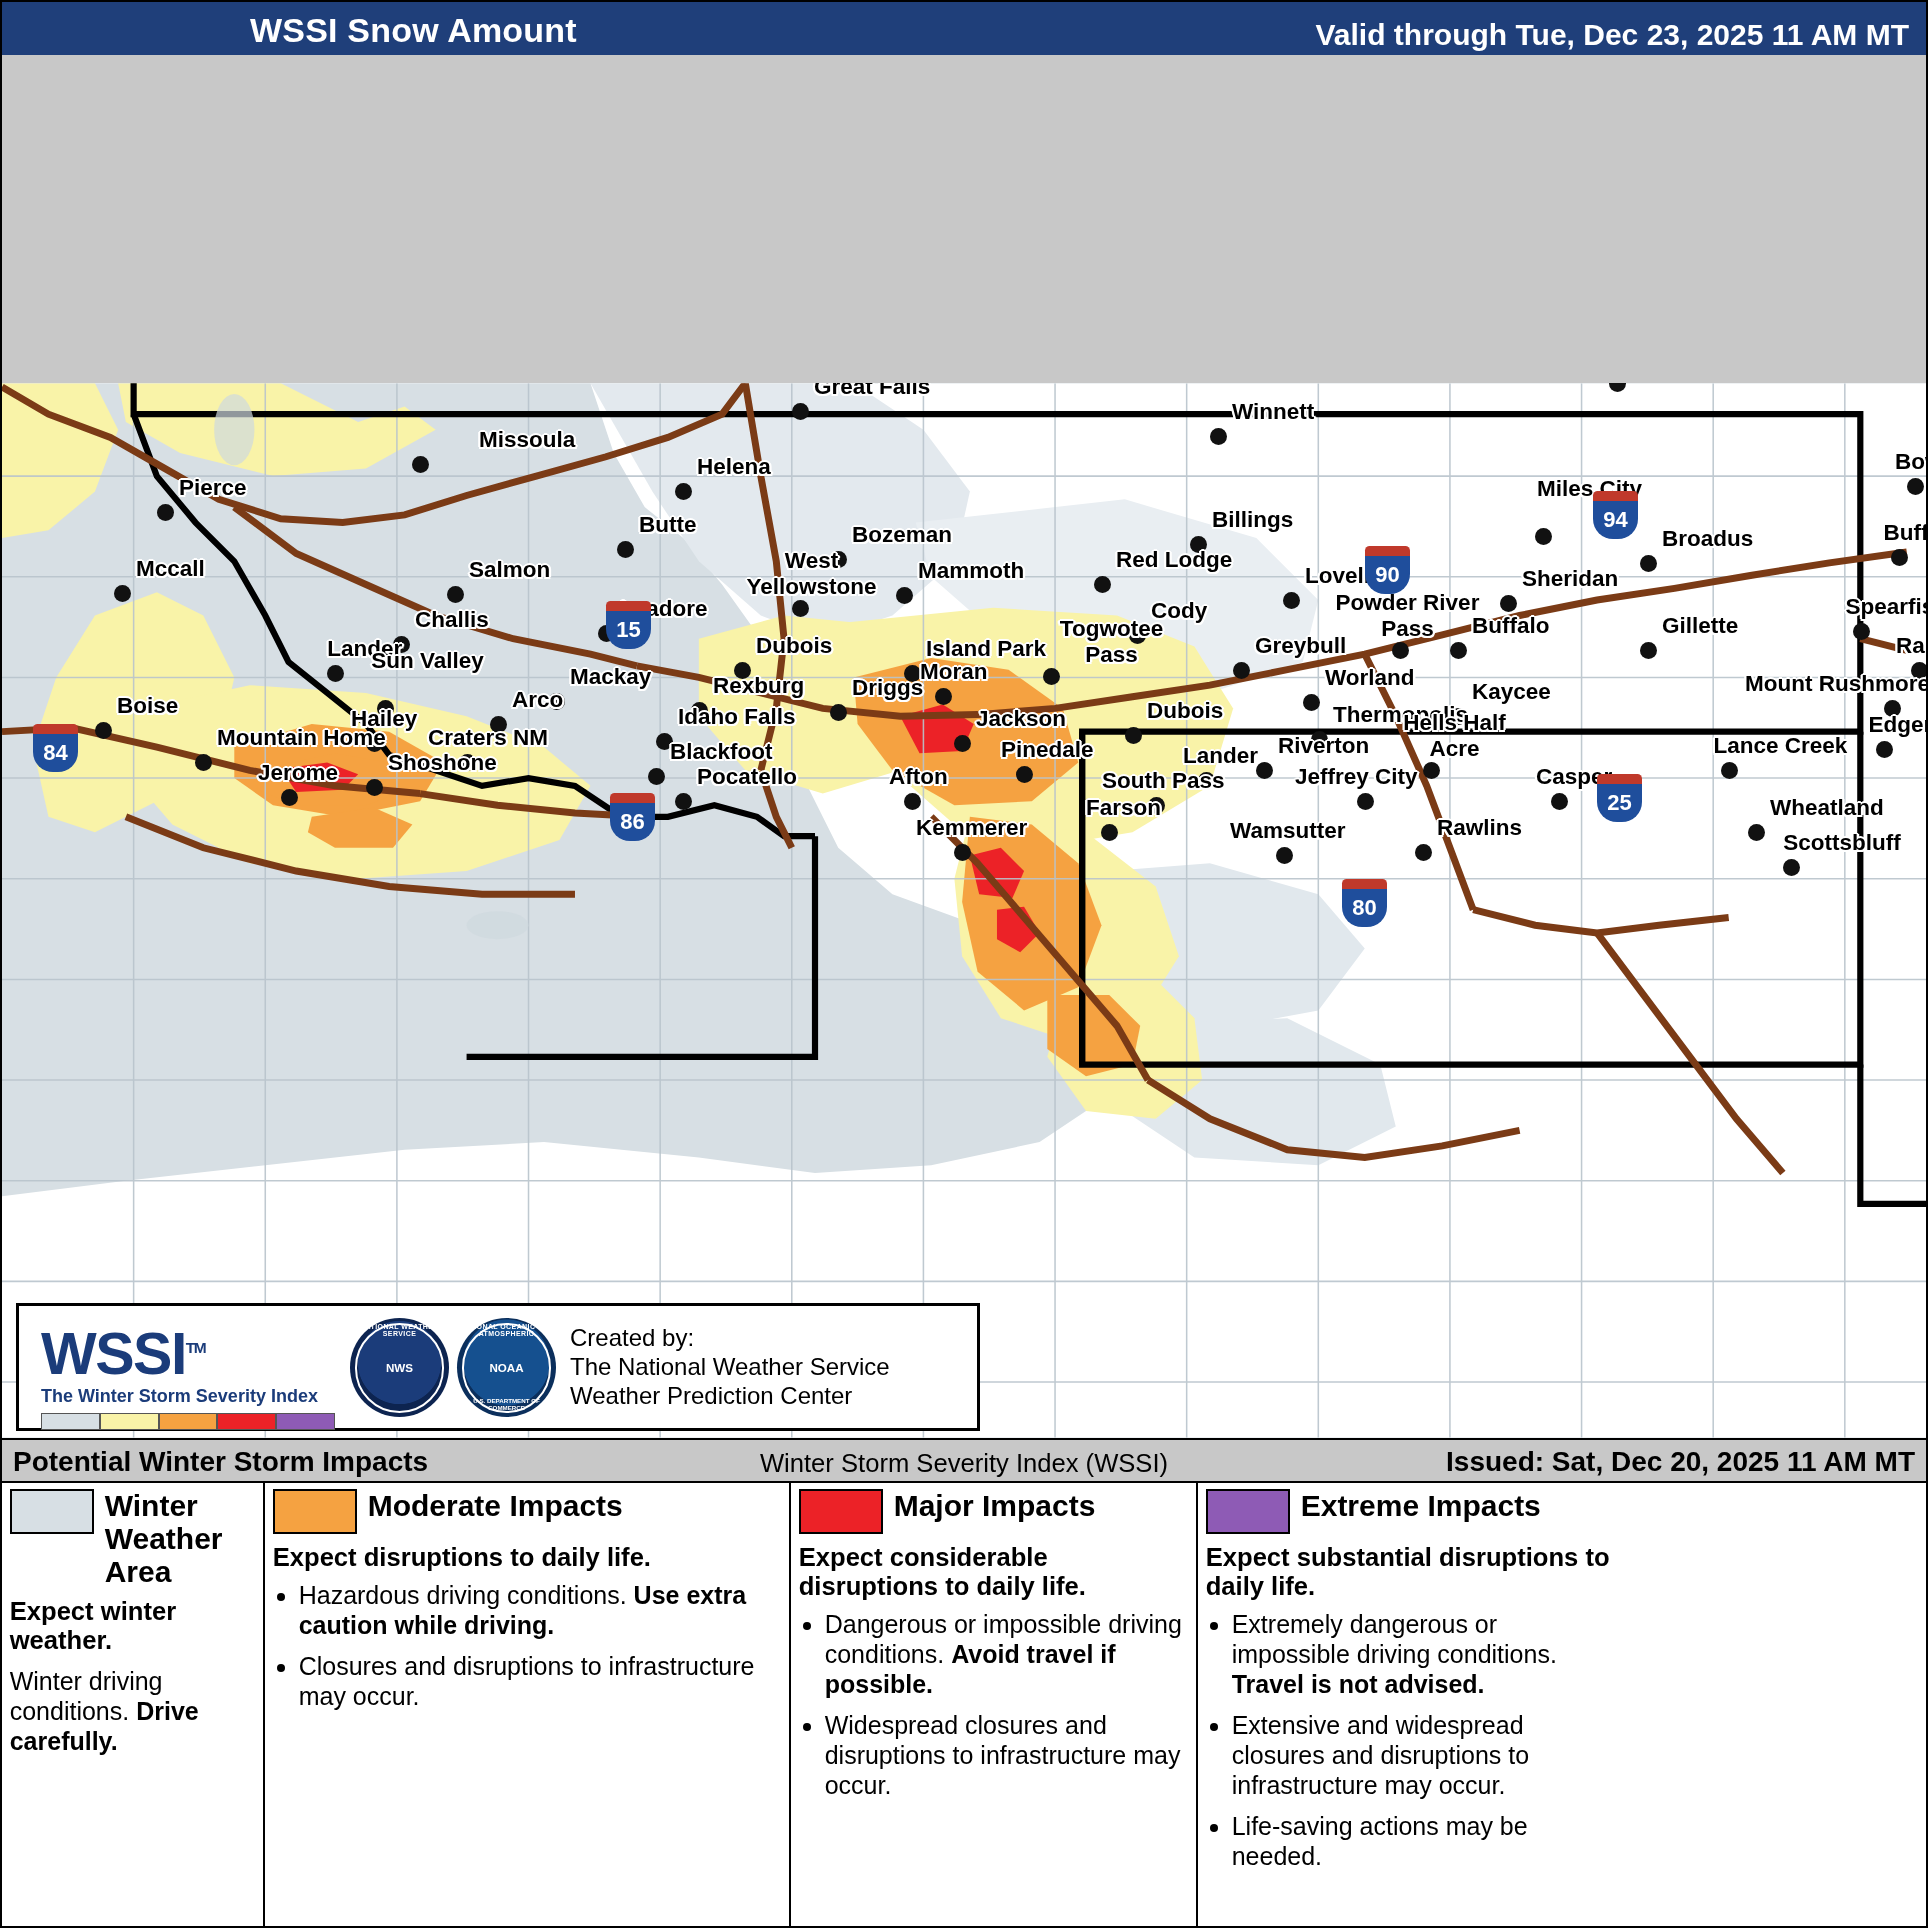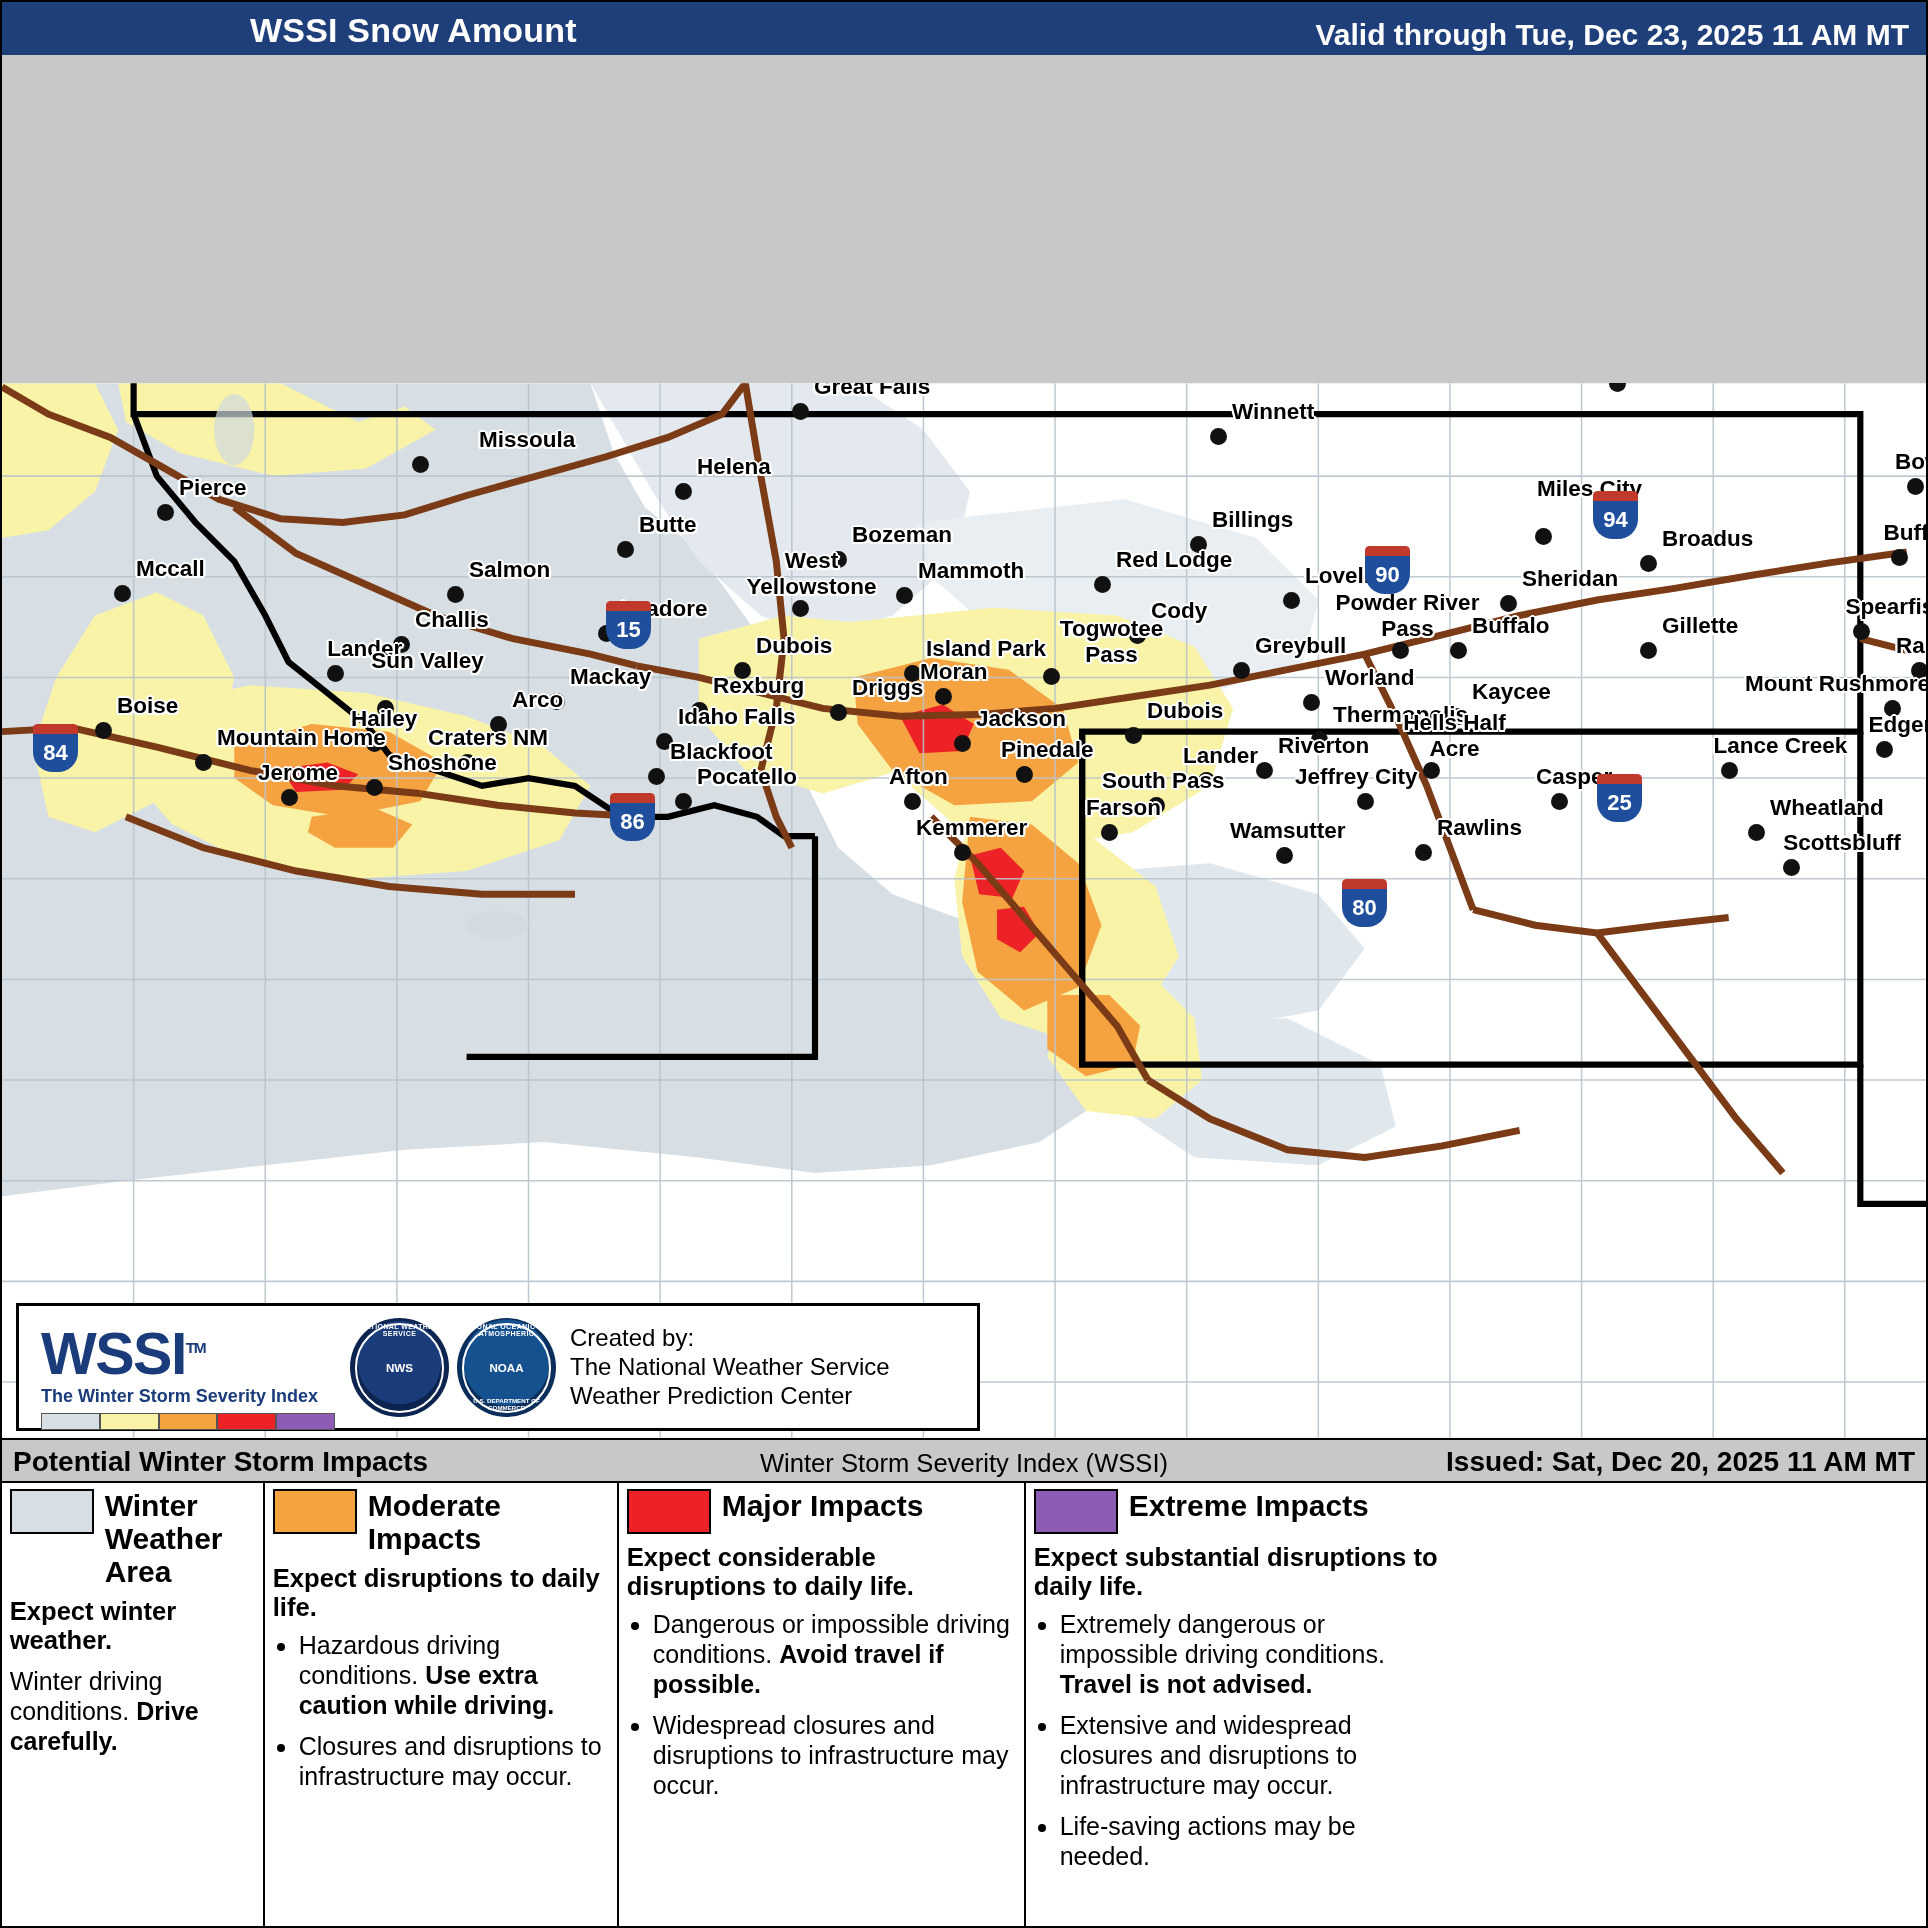--- a/index.html
+++ b/index.html
@@ -628,21 +628,21 @@
 
   <div class="legend" id="legend">
       <div class="lcol" style="width: 263px;">
         <div class="head">
           <div class="sw" style="background: rgb(215, 223, 228);"></div>
           <div class="htxt">Winter Weather Area</div>
         </div>
         <div class="sub">Expect winter weather.</div>
         <div class="plain"><span>Winter driving conditions. </span><b>Drive carefully.</b></div>
       </div>
-      <div class="lcol" style="width: 354px;">
+      <div class="lcol" style="width: 526px;">
         <div class="head">
           <div class="sw" style="background: rgb(245, 162, 65);"></div>
           <div class="htxt">Moderate Impacts</div>
         </div>
         <div class="sub">Expect disruptions to daily life.</div>
         <ul>
           <li><span>Hazardous driving conditions. </span><b>Use extra caution while driving.</b></li>
           <li><span>Closures and disruptions to infrastructure may occur.</span></li>
         </ul>
       </div>

